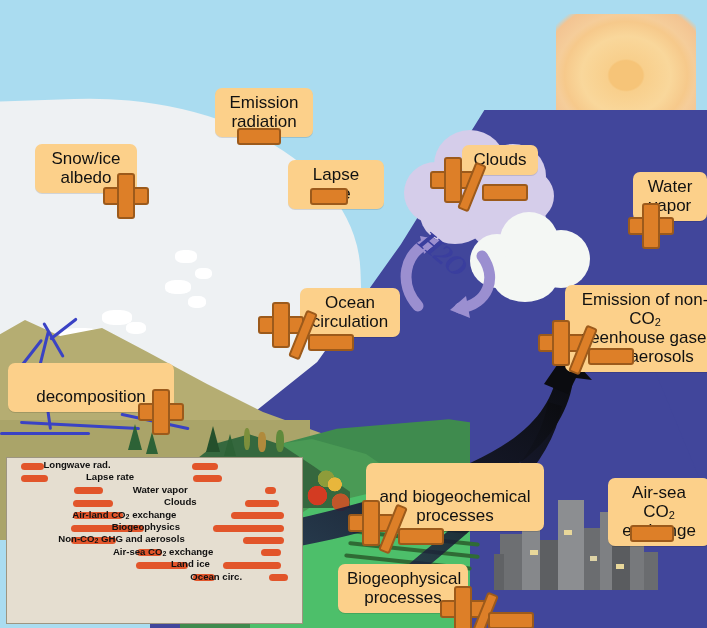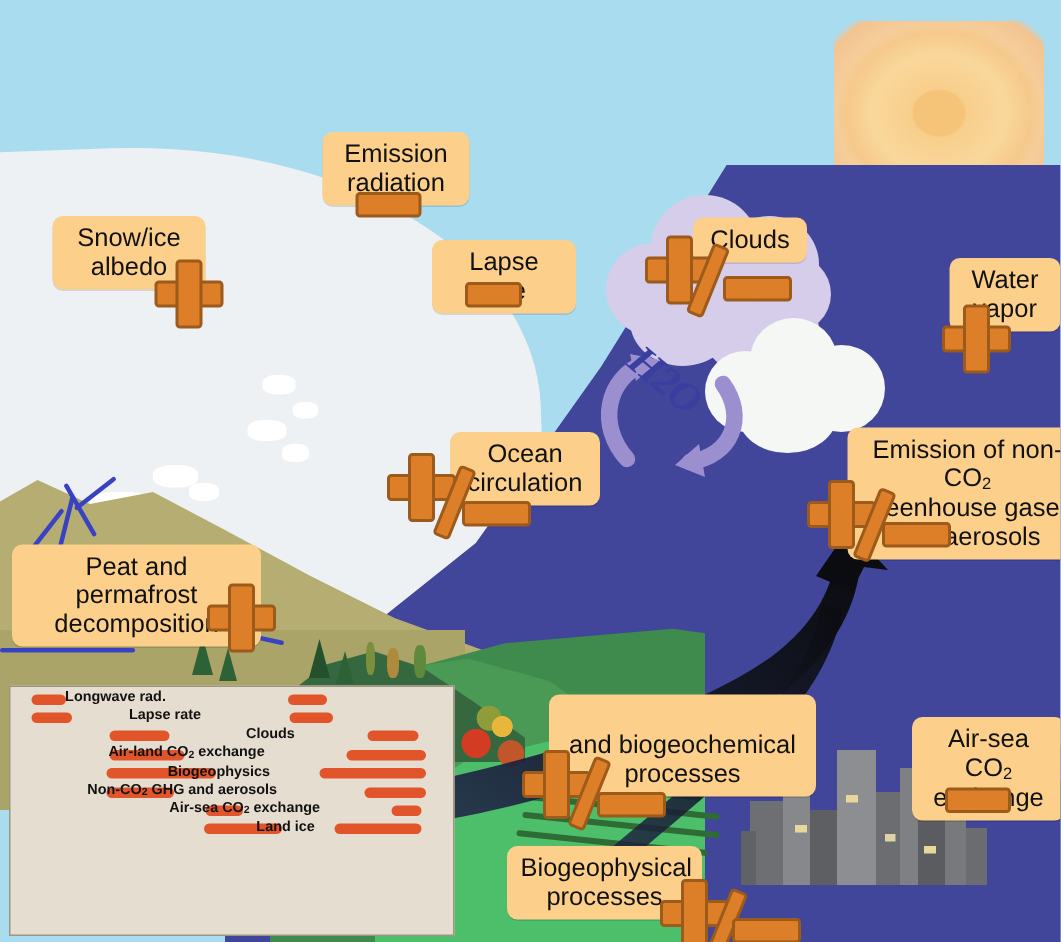--- a/index.html
+++ b/index.html
@@ -245,21 +245,21 @@
   <div class="box" style="left:565px;top:285px;width:142px;text-align:center;">
     <span><span>Emission of non-CO</span><sub>2</sub></span><br>
     <span>greenhouse gases</span><br>
     <span>and aerosols</span>
   </div>
   <div class="plus" style="left:538px;top:320px;"></div>
   <div class="slash" style="left:577px;top:325px;"></div>
   <div class="minus" style="left:588px;top:348px;width:46px;"></div>
 
   <div class="box" style="left:8px;top:363px;width:148px;">
-    <span>Peat and permafrost</span><br>
+    <br>
     <span>decomposition</span>
   </div>
   <div class="plus" style="left:138px;top:389px;"></div>
 
   <div class="box" style="left:366px;top:463px;width:160px;">
     <br>
     <span>and biogeochemical</span><br>
     <span>processes</span>
   </div>
   <div class="plus" style="left:348px;top:500px;"></div>
@@ -286,20 +286,25 @@
           <div class="tbar" style="left: 3.5%; width: 8%;"></div>
           <div class="tbar" style="left: 63%; width: 9%;"></div>
           <div class="tlabel" style="left: 23%; transform: translateX(-50%);">Longwave rad.</div>
         </div>
         <div class="trow">
           <div class="tbar" style="left: 3.5%; width: 9.5%;"></div>
           <div class="tbar" style="left: 63.5%; width: 10%;"></div>
           <div class="tlabel" style="left: 34.5%; transform: translateX(-50%);">Lapse rate</div>
         </div>
         <div class="trow">
+          <div class="tbar" style="left: 22%; width: 10%;"></div>
+          <div class="tbar" style="left: 88.5%; width: 4%;"></div>
+          <div class="tlabel" style="left: 52%; transform: translateX(-50%);">Water vapor</div>
+        </div>
+        <div class="trow">
           <div class="tbar" style="left: 21.5%; width: 14%;"></div>
           <div class="tbar" style="left: 81.5%; width: 12%;"></div>
           <div class="tlabel" style="left: 59%; transform: translateX(-50%);">Clouds</div>
         </div>
         <div class="trow">
           <div class="tbar" style="left: 21.5%; width: 17.5%;"></div>
           <div class="tbar" style="left: 76.5%; width: 18.5%;"></div>
           <div class="tlabel" style="left: 39.5%; transform: translateX(-50%);">Air-land CO<sub>2</sub> exchange</div>
         </div>
         <div class="trow">
@@ -315,16 +320,21 @@
         <div class="trow">
           <div class="tbar" style="left: 44%; width: 8.5%;"></div>
           <div class="tbar" style="left: 87%; width: 7%;"></div>
           <div class="tlabel" style="left: 53%; transform: translateX(-50%);">Air-sea CO<sub>2</sub> exchange</div>
         </div>
         <div class="trow">
           <div class="tbar" style="left: 43.5%; width: 18%;"></div>
           <div class="tbar" style="left: 74%; width: 20%;"></div>
           <div class="tlabel" style="left: 62.5%; transform: translateX(-50%);">Land ice</div>
         </div>
+        <div class="trow">
+          <div class="tbar" style="left: 63.5%; width: 7.5%;"></div>
+          <div class="tbar" style="left: 90%; width: 6.5%;"></div>
+          <div class="tlabel" style="left: 71.5%; transform: translateX(-50%);">Ocean circ.</div>
+        </div>
       </div>
   </div>
 
 </div>
 
 </body></html>

